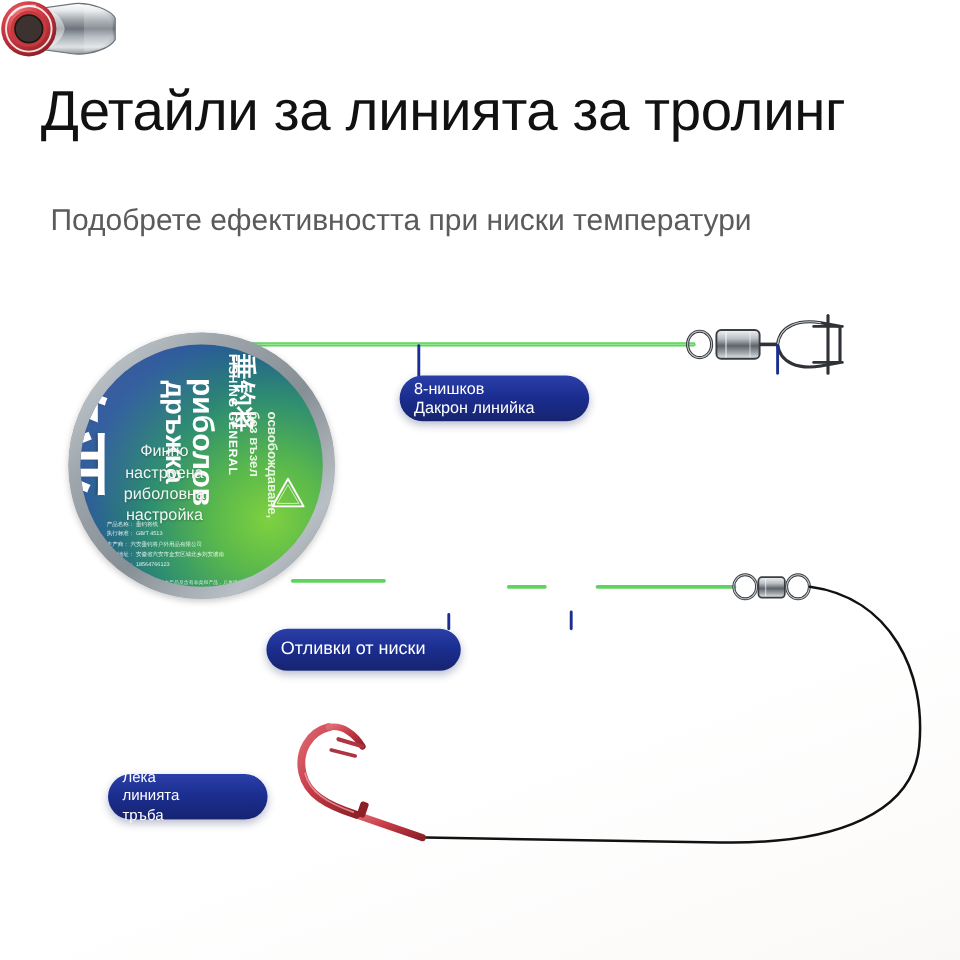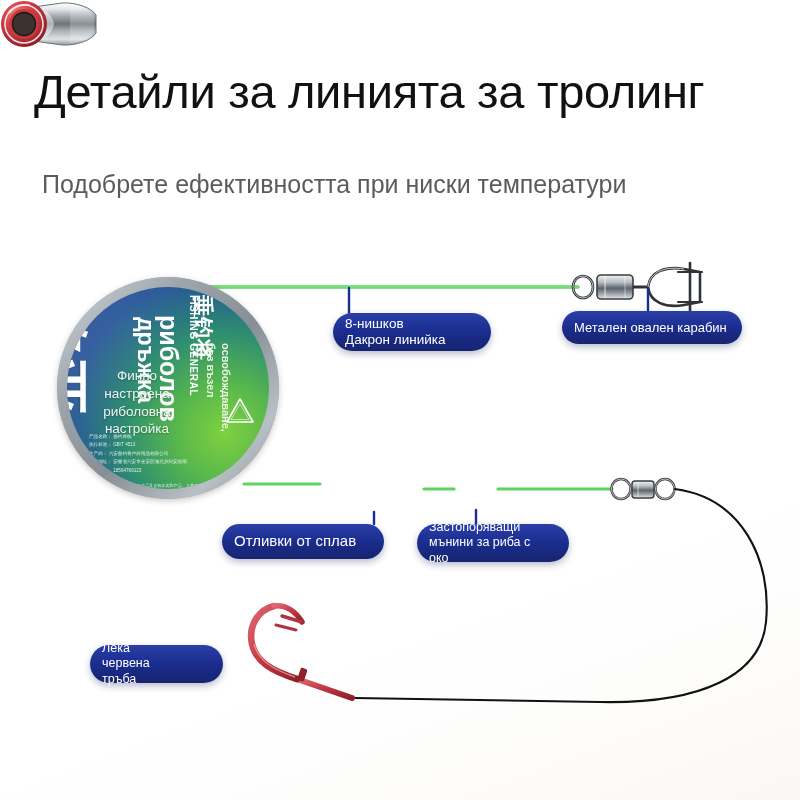--- a/index.html
+++ b/index.html
@@ -406,35 +406,27 @@
       <circle cx="24" cy="24" r="11.5" fill="#3c3330"></circle>
       <circle cx="24" cy="24" r="11.5" fill="none" stroke="#1d1714" stroke-width="1.4"></circle>
       <path d="M 9 13 C 14 7, 22 4, 30 5" fill="none" stroke="#ffffff" stroke-width="2" opacity="0.5"></path>
     </svg>
 
     <div class="callout" id="callout-dacron">
       <span class="ctext">8-нишков
 Дакрон линийка</span>
     </div>
 
-    <div class="callout" id="callout-carabiner">
-      <span class="ctext">Метален овален карабин</span>
+
+    <div class="callout overflow" id="callout-alloy">
+      <span class="ctext">Отливки от ниски</span>
     </div>
 
-    <div class="callout overflow" id="callout-alloy">
-      <span class="ctext">Отливки от сплав</span>
-    </div>
-
-    <div class="callout overflow" id="callout-stopper">
-      <span class="ctext">Застопоряващи
-мънини за риба с
-око</span>
-    </div>
 
     <div class="callout overflow" id="callout-tube">
       <span class="ctext">Лека
-червена
+линията
 тръба</span>
     </div>
 
 
   </div>
 </div>
 
 </body></html>

